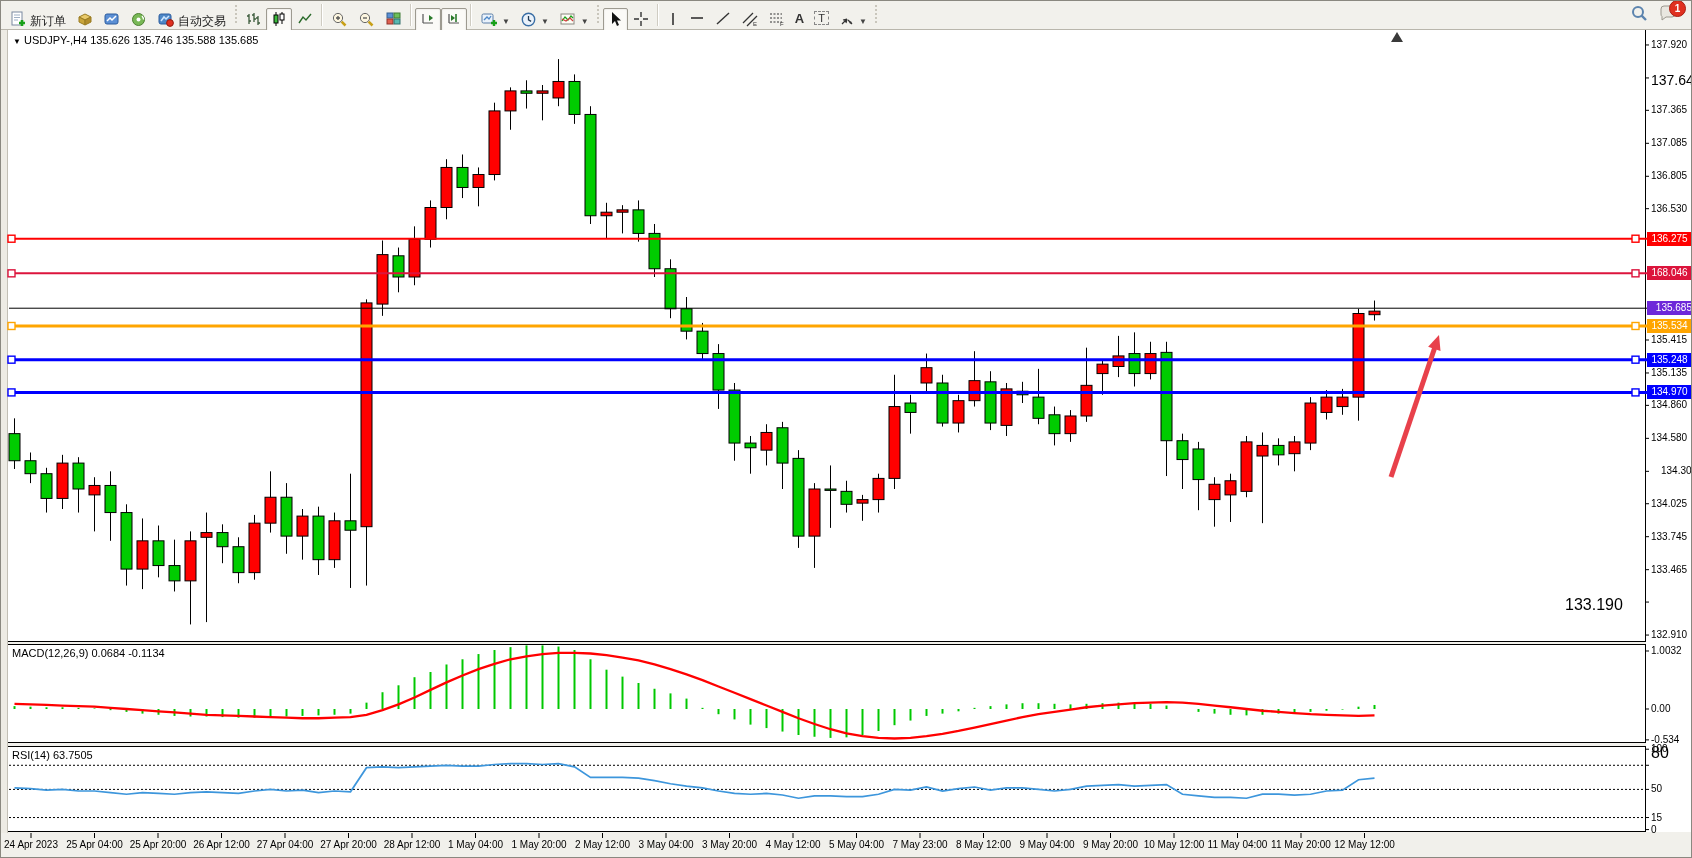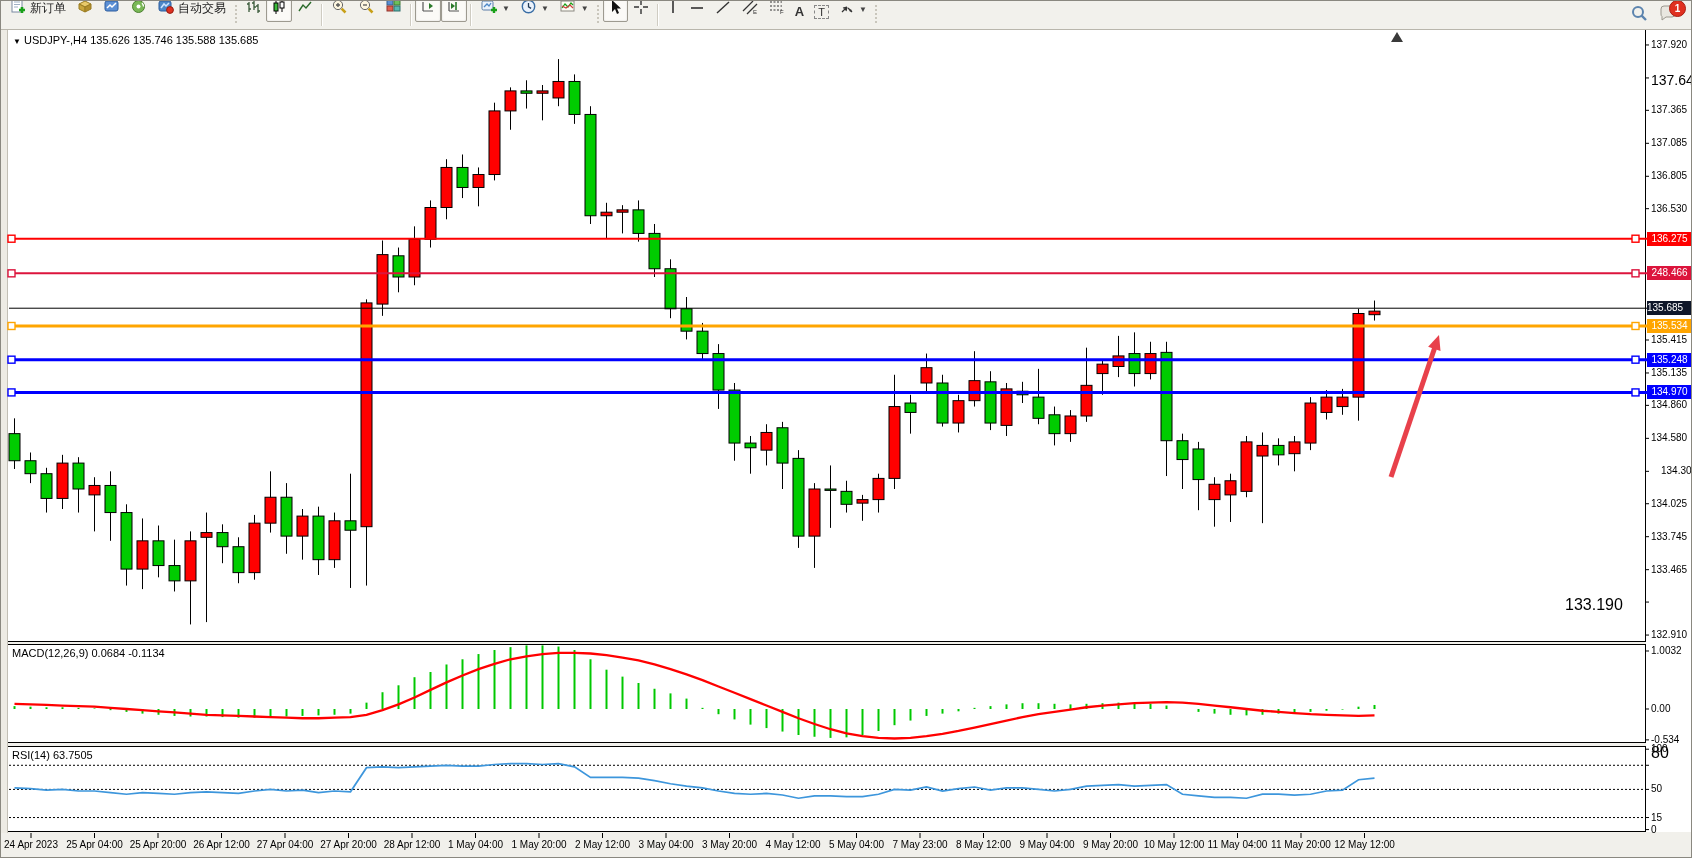--- a/index.html
+++ b/index.html
@@ -2,21 +2,21 @@
 <html><head>
 <meta charset="utf-8">
 <style>
   html,body{margin:0;padding:0;background:#DDDAD2;}
   .win{position:relative;width:1692px;height:858px;background:#F1F0EB;
        font-family:"Liberation Sans",sans-serif;overflow:hidden;
        border:1px solid #8a8880;box-sizing:border-box;}
   
   .toolbar{position:absolute;left:0;top:0;width:100%;height:29px;background:#F2F1EC;
            border-bottom:1px solid #B9B6AC;display:flex;align-items:center;padding-left:4px;box-sizing:border-box;}
-  .tgroup{display:flex;align-items:flex-end;height:14px;}
+  .tgroup{display:flex;align-items:flex-start;height:14px;}
   .grip{width:5px;height:20px;margin:0 2px;background:repeating-linear-gradient(#c9c6bc 0 2px,transparent 2px 4px);background-size:2px 100%;background-repeat:no-repeat;background-position:center;}
   .sep{width:1px;height:22px;background:#CFCCC2;border-right:1px solid #fff;margin:0 3px;}
   .tbtn{display:flex;align-items:center;gap:3px;padding:2px 4px;border:1px solid transparent;border-radius:2px;cursor:default;}
   .tbtn.active{background:#FBFAF7;border:1px solid #9d9a90;box-shadow:inset 0 0 2px #00000022;}
   .tbtn .lbl{font-size:12px;color:#222;}
   .tf{font-size:11px;color:#3a3a3a;padding:4px 6px;border:1px solid transparent;}
   .tf.active{background:#FBFAF7;border:1px solid #9d9a90;}
   .caret{font-size:8px;color:#444;margin-left:1px;}
   .icon{display:inline-block;position:relative;}
   
@@ -639,22 +639,22 @@
       <line x1="919" y1="832" x2="919" y2="837" stroke="#000"></line>
       <line x1="982.5" y1="832" x2="982.5" y2="837" stroke="#000"></line>
       <line x1="1046" y1="832" x2="1046" y2="837" stroke="#000"></line>
       <line x1="1109.5" y1="832" x2="1109.5" y2="837" stroke="#000"></line>
       <line x1="1173" y1="832" x2="1173" y2="837" stroke="#000"></line>
       <line x1="1236.5" y1="832" x2="1236.5" y2="837" stroke="#000"></line>
       <line x1="1300" y1="832" x2="1300" y2="837" stroke="#000"></line>
       <line x1="1363.5" y1="832" x2="1363.5" y2="837" stroke="#000"></line>
     </svg>
 <div style="position: absolute; left: 1646px; top: 230.711px; width: 45px; height: 14px; background: rgb(255, 0, 0); color: rgb(255, 255, 255); font-size: 10px; text-align: center; line-height: 14px; z-index: 9;">136.275</div>
-    <div style="position: absolute; left: 1646px; top: 265.339px; width: 45px; height: 14px; background: rgb(220, 20, 60); color: rgb(255, 255, 255); font-size: 10px; text-align: center; line-height: 14px; z-index: 9;">248.466</div>
-    <div style="position: absolute; left: 1646px; top: 300.203px; width: 45px; height: 14px; background: #0f172a; color: rgb(255, 255, 255); font-size: 10px; text-align: left; line-height: 14px; z-index: 9;">135.685</div>
+    <div style="position: absolute; left: 1646px; top: 265.339px; width: 45px; height: 14px; background: rgb(220, 20, 60); color: rgb(255, 255, 255); font-size: 10px; text-align: center; line-height: 14px; z-index: 9;">168.046</div>
+    <div style="position: absolute; left: 1646px; top: 300.203px; width: 45px; height: 14px; background: #6d28d9; color: rgb(255, 255, 255); font-size: 10px; text-align: right; line-height: 14px; z-index: 9;">135.685</div>
     <div style="position: absolute; left: 1646px; top: 317.988px; width: 45px; height: 14px; background: rgb(255, 165, 0); color: rgb(255, 255, 255); font-size: 10px; text-align: center; line-height: 14px; z-index: 9;">135.534</div>
     <div style="position: absolute; left: 1646px; top: 351.674px; width: 45px; height: 14px; background: rgb(0, 0, 255); color: rgb(255, 255, 255); font-size: 10px; text-align: center; line-height: 14px; z-index: 9;">135.248</div>
     <div style="position: absolute; left: 1646px; top: 384.418px; width: 45px; height: 14px; background: rgb(0, 0, 255); color: rgb(255, 255, 255); font-size: 10px; text-align: center; line-height: 14px; z-index: 9;">134.970</div>
     <div style="position: absolute; left: 1650px; top: 37.9584px; font-size: 10px; color: rgb(0, 0, 0); z-index: 8;">137.920</div>
     <div style="position: absolute; left: 1650px; top: 70.9376px; font-size: 14px; color: rgb(0, 0, 0); z-index: 8;">137.640</div>
     <div style="position: absolute; left: 1650px; top: 103.328px; font-size: 10px; color: rgb(0, 0, 0); z-index: 8;">137.365</div>
     <div style="position: absolute; left: 1650px; top: 136.307px; font-size: 10px; color: rgb(0, 0, 0); z-index: 8;">137.085</div>
     <div style="position: absolute; left: 1650px; top: 169.286px; font-size: 10px; color: rgb(0, 0, 0); z-index: 8;">136.805</div>
     <div style="position: absolute; left: 1650px; top: 201.677px; font-size: 10px; color: rgb(0, 0, 0); z-index: 8;">136.530</div>
     <div style="position: absolute; left: 1650px; top: 333.005px; font-size: 10px; color: rgb(0, 0, 0); z-index: 8;">135.415</div>

